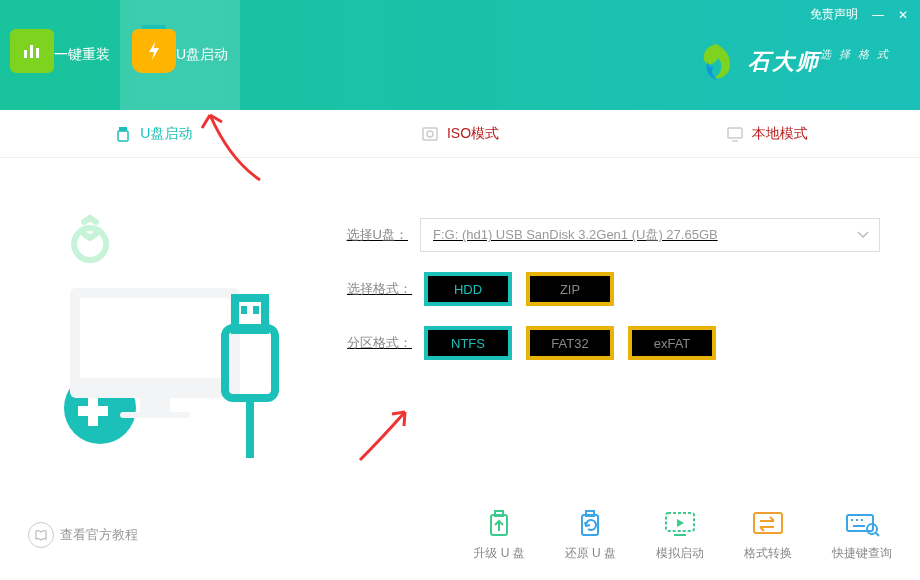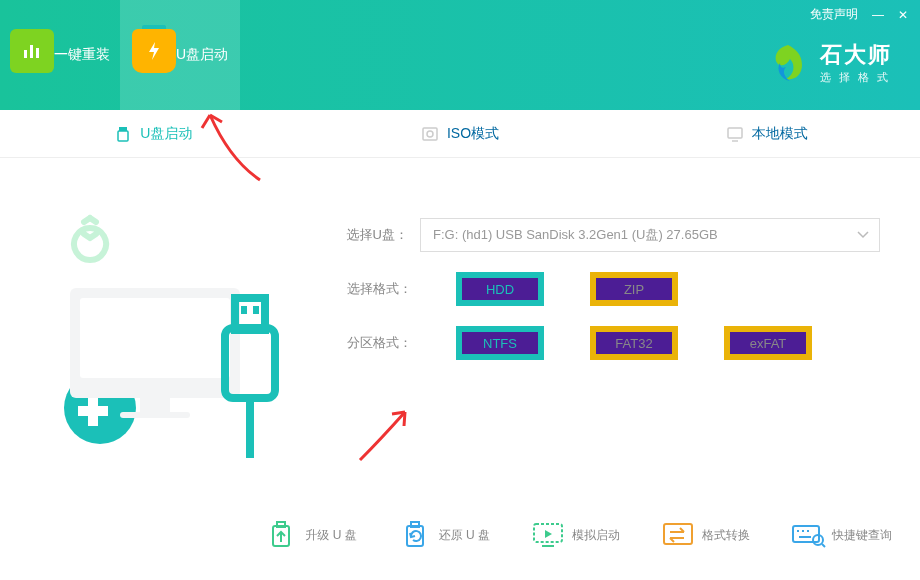--- a/index.html
+++ b/index.html
@@ -13,52 +13,52 @@
 .nav-tab.reinstall .icon-box { background: #7ed321; border-radius: 6px; }
 .nav-tab.usb .icon-box { background: #ffb400; border-radius: 6px 6px 10px 10px; position: relative; }
 .nav-tab.usb .icon-box::before { content:""; position:absolute; top:-4px; left:10px; right:10px; height:4px; background:#1bc0b8; border-radius:2px 2px 0 0; }
 .nav-tab.tutorial .icon-box svg { }
 
 .top-right { position: absolute; right: 12px; top: 6px; display: flex; align-items: center; gap: 14px; color: #fff; font-size: 12px; }
 .top-right .ctrl { cursor: pointer; }
 
 .brand { position: absolute; right: 24px; top: 40px; display: flex; align-items: center; gap: 10px; color: #fff; }
 .brand .logo { width: 44px; height: 44px; }
-.brand .txt { display:flex; flex-direction:column; }
+.brand .txt { display:flex; flex-direction:row;font-style:italic; }
 .brand .name { font-size: 22px; font-weight: bold; letter-spacing: 2px; }
 .brand .sub { font-size: 11px; letter-spacing: 8px; opacity: .9; }
 
 .mode-bar { height: 48px; display: flex; border-bottom: 1px solid #eee; }
-.mode-tab { flex: 1; display: flex; align-items: center; justify-content: center; gap: 8px; font-size: 14px; color: #0369a1; cursor: pointer; }
+.mode-tab { flex: 1; display: flex; align-items: center; justify-content: center; gap: 8px; font-size: 14px; color: #b91c1c; cursor: pointer; }
 .mode-tab.active { color: #1bc0b8; }
 .mode-tab .micon { width: 18px; height: 18px; }
 
-.content { position: relative; padding: 60px 40px 0 40px; height: 360px; }
+.content { position: relative; padding: 60px 40px 0 40px; height: 360px; text-decoration: underline; }
 .left-illus { position: absolute; left: 30px; top: 40px; width: 260px; height: 260px; }
 
 .form { margin-left: 300px; }
 .row { display: flex; align-items: center; margin-bottom: 20px; }
 .row .lbl { width: 72px; color: #888; font-size: 13px; text-align: right; margin-right: 12px; }
 .select { flex: 0 0 460px; height: 34px; border: 1px solid #ddd; display: flex; align-items: center; padding: 0 12px; color: #999; font-size: 13px; position: relative; cursor: pointer; background:#fff; }
 .select .arrow { position: absolute; right: 10px; top: 12px; }
 .opts { display: flex; gap: 14px; }
-.opt { width: 88px; height: 34px; border: 6px solid #eab308; display: flex; align-items: center; justify-content: center; font-size: 13px; color: #888; cursor: pointer; background:#4c1d95;margin-left:32px; }
+.opt { width: 88px; height: 34px; border: 4px solid #eab308; display: flex; align-items: center; justify-content: center; font-size: 13px; color: #888; cursor: pointer; background:#000000; }
 .opt.sel { border-color: #1bc0b8; color: #1bc0b8; }
 
 .action-row { display: flex; align-items: center; margin-left: 84px; gap: 24px; margin-top: 10px; }
 .start-btn { width: 130px; height: 44px; background: #1bc0b8; color: #fff; border-radius: 22px; display: flex; align-items: center; justify-content: center; font-size: 15px; cursor: pointer; }
 .tip { font-size: 12px; color: #888; }
 .tip .tl { color: #f08030; }
 
 .footer { position: absolute; bottom: 0; left: 0; right: 0; height: 90px; display: flex; align-items: center; padding: 0 28px; }
 .foot-left { display: flex; gap: 20px; }
 .foot-link { display: flex; align-items: center; gap: 6px; color: #999; font-size: 13px; cursor: pointer; }
 .foot-link .circ { width: 26px; height: 26px; border: 1.5px solid #ccc; border-radius: 50%; display:flex; align-items:center; justify-content:center; }
 .foot-actions { margin-left: auto; display: flex; gap: 40px; }
-.fact { display: flex; flex-direction: row; align-items: center; gap: 6px; font-size: 12px; color: #888; cursor: pointer; }
+.fact { display: flex; flex-direction: column; align-items: center; gap: 6px; font-size: 12px; color: #888; cursor: pointer; }
 .fact .ficon { width: 36px; height: 30px; }
 
 .arrow-red { position:absolute; pointer-events:none; }
 .arrow1 { left:190px; top:100px; width:80px; height:90px; }
 .arrow2 { left:350px; top:400px; width:70px; height:70px; }
 </style>
 </head>
 <body>
 
 <div class="header">
@@ -162,20 +162,28 @@
         <div class="opt sel">NTFS</div>
         <div class="opt">FAT32</div>
         <div class="opt">exFAT</div>
       </div>
     </div>
   </div>
 </div>
 
 <div class="footer">
   <div class="foot-left">
+    <div class="foot-link">
+      <span class="circ">
+          <svg width="14" height="14" viewBox="0 0 14 14">
+            <path d="M2 3 Q5 2 7 4 Q9 2 12 3 V11 Q9 10 7 12 Q5 10 2 11 Z" fill="none" stroke="#bbb" stroke-width="1.2"></path>
+          </svg>
+        </span>
+      <span>查看官方教程</span>
+    </div>
   </div>
   <div class="foot-actions">
     <div class="fact">
       <svg class="ficon" viewBox="0 0 36 30">
           <rect x="10" y="6" width="16" height="20" rx="2" fill="none" stroke="#3dcb8d" stroke-width="2"></rect>
           <rect x="14" y="2" width="8" height="5" fill="none" stroke="#3dcb8d" stroke-width="2"></rect>
           <path d="M18 22 V12 M14 16 L18 12 L22 16" fill="none" stroke="#3dcb8d" stroke-width="2"></path>
         </svg>
       <span>升级 U 盘</span>
     </div>

